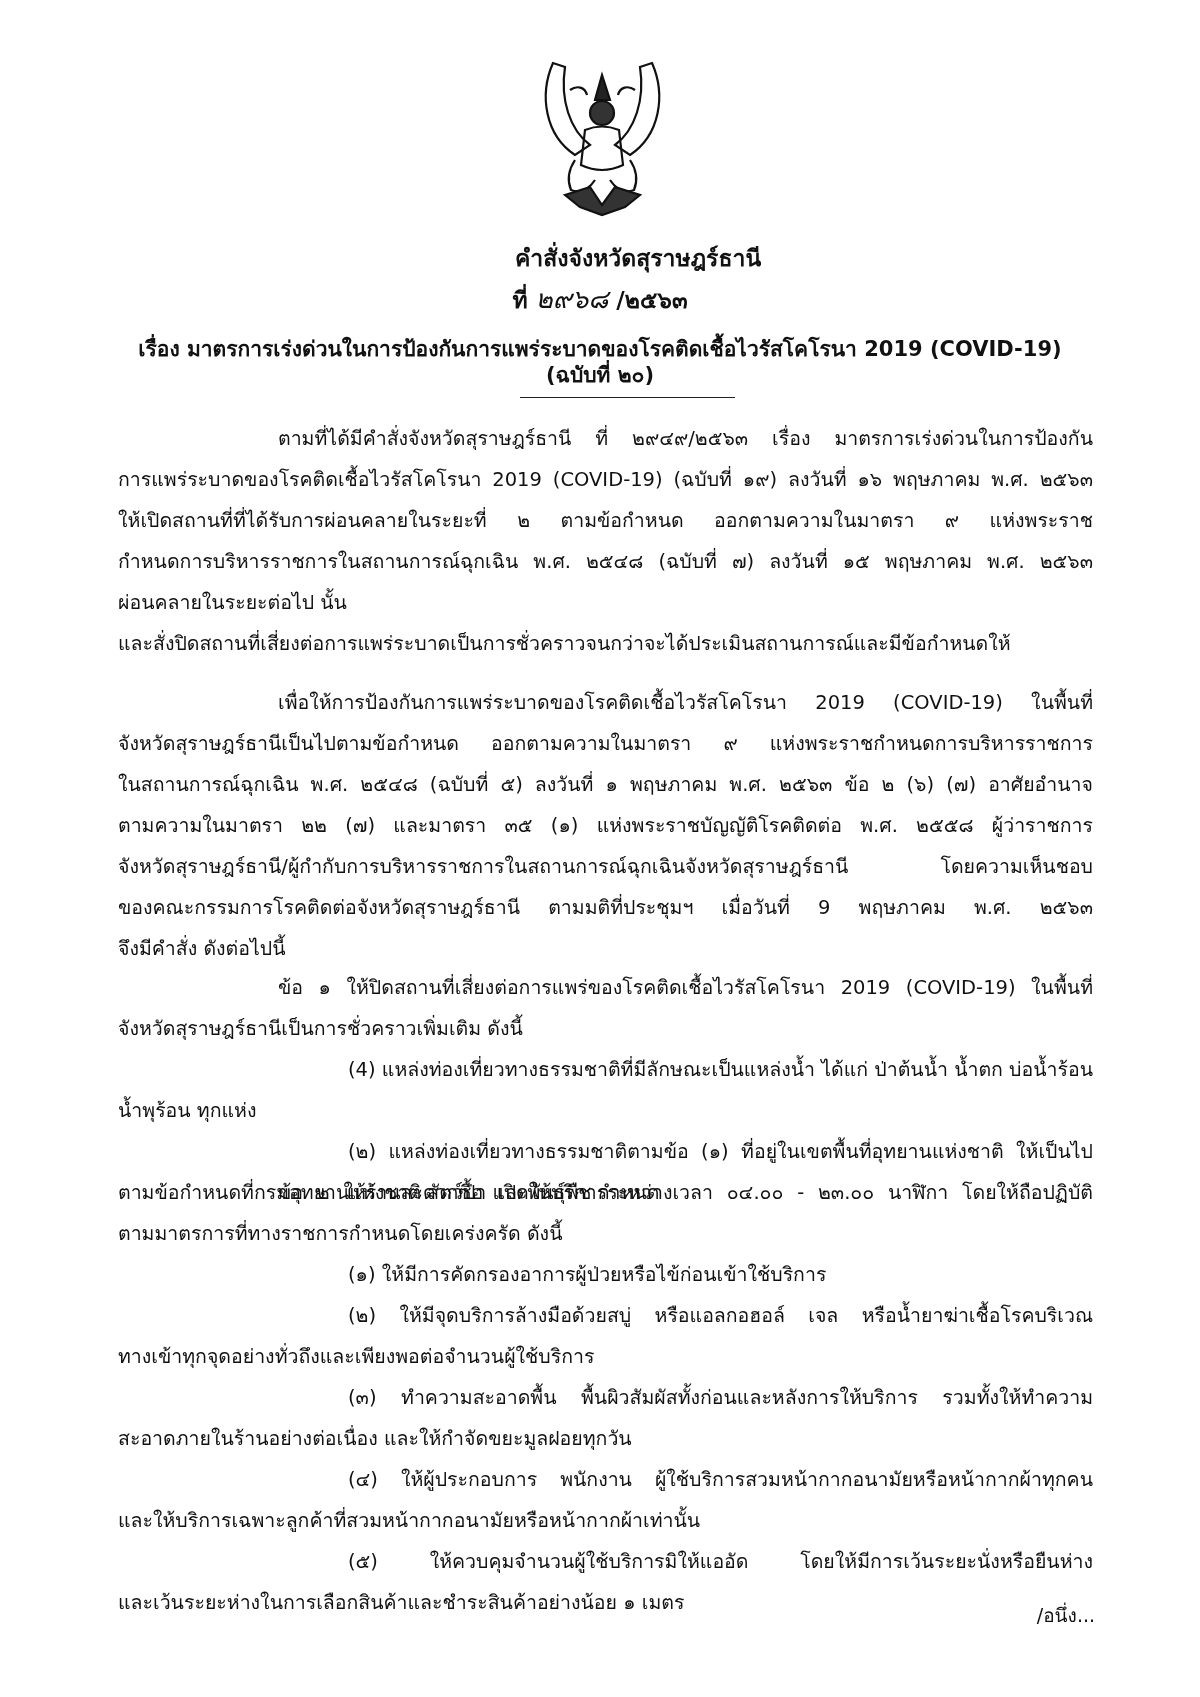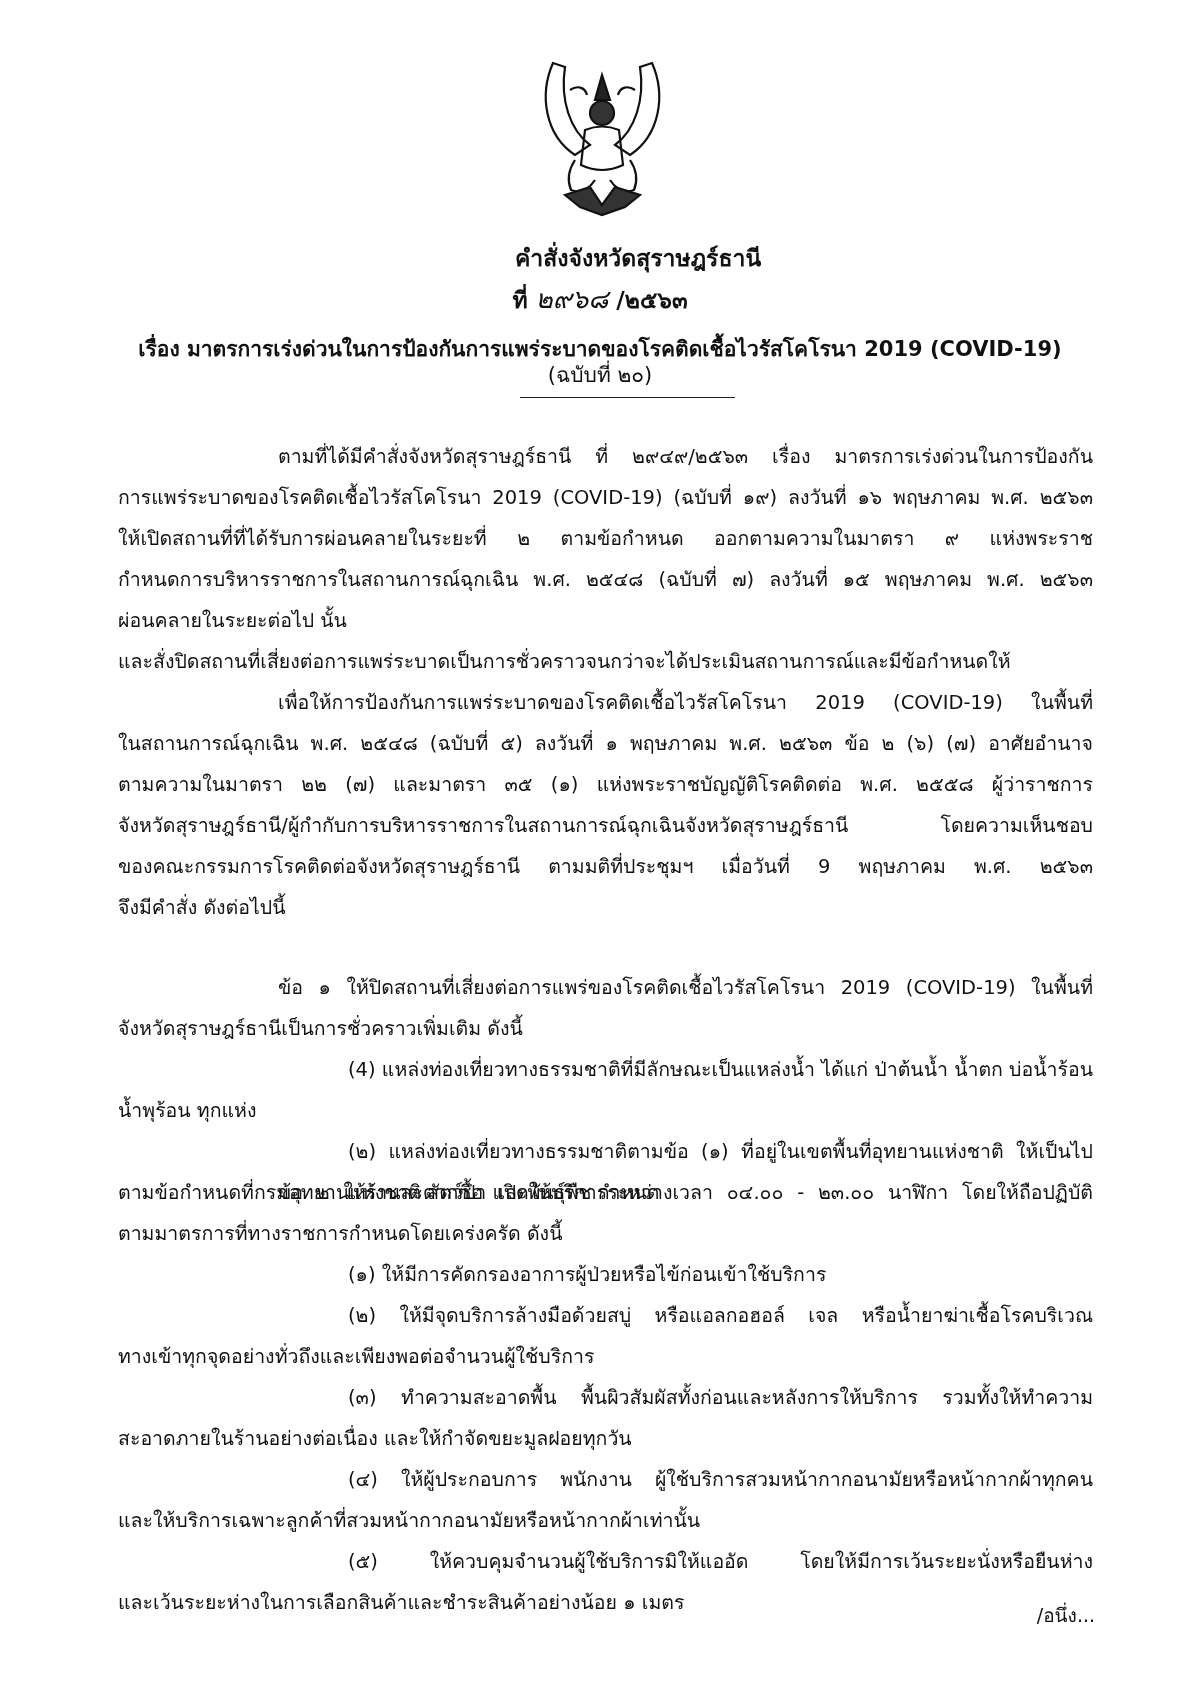--- a/index.html
+++ b/index.html
@@ -4,21 +4,21 @@
 <style>
   html, body { margin:0; padding:0; background:#ffffff; }
   body { width:1200px; height:1697px; position:relative; overflow:hidden;
          font-family:"DejaVu Sans", "Liberation Sans", sans-serif; color:#111; }
   .emblem { position:absolute; left:535px; top:55px; width:135px; height:170px; }
   .center { position:absolute; left:0; width:1200px; text-align:center; }
   .title { top:240px; font-size:23px; font-weight:bold;padding-left:38px; }
   .number { top:278px; font-size:23px; font-weight:bold;text-align:center; }
   .number .hand { font-family:"DejaVu Serif", serif; font-style:italic; font-weight:normal; font-size:26px; }
   .subject { top:320px; font-size:21px; font-weight:bold;margin-top:12px; }
-  .issue { top:358px; font-size:21px; font-weight:normal; }
+  .issue { top:358px; font-size:21px; font-weight:bold; }
   .rule { position:absolute; left:520px; top:397px; width:215px; height:1px; background:#222; }
   .body { position:absolute; left:118px; width:975px; font-size:19.5px; line-height:41px; }
   .line { display:block; white-space:nowrap; height:41px; text-align:justify; text-align-last:justify; }
   .line.last { text-align-last:left; }
   .ind1 { padding-left:160px; }
   .ind2 { padding-left:230px; }
   .footer { position:absolute; right:105px; top:1600px; font-size:19px; }
 </style>
 </head>
 <body>
@@ -43,31 +43,32 @@
 <div class="center title">คำสั่งจังหวัดสุราษฎร์ธานี</div>
 <div class="center number">
   <span>ที่</span>
   <span class="hand">๒๙๖๘</span>
   <span>/๒๕๖๓</span>
 </div>
 <div class="center subject">เรื่อง มาตรการเร่งด่วนในการป้องกันการแพร่ระบาดของโรคติดเชื้อไวรัสโคโรนา 2019 (COVID-19)</div>
 <div class="center issue">(ฉบับที่ ๒๐)</div>
 <div class="rule"></div>
 
-<div class="body" style="top:436px;">
+<div class="body" style="top:418px;">
   <span class="line ind1">ตามที่ได้มีคำสั่งจังหวัดสุราษฎร์ธานี ที่ ๒๙๔๙/๒๕๖๓ เรื่อง มาตรการเร่งด่วนในการป้องกัน</span>
   <span class="line">การแพร่ระบาดของโรคติดเชื้อไวรัสโคโรนา 2019 (COVID-19) (ฉบับที่ ๑๙) ลงวันที่ ๑๖ พฤษภาคม พ.ศ. ๒๕๖๓</span>
   <span class="line">ให้เปิดสถานที่ที่ได้รับการผ่อนคลายในระยะที่ ๒ ตามข้อกำหนด ออกตามความในมาตรา ๙ แห่งพระราช</span>
   <span class="line">กำหนดการบริหารราชการในสถานการณ์ฉุกเฉิน พ.ศ. ๒๕๔๘ (ฉบับที่ ๗) ลงวันที่ ๑๕ พฤษภาคม พ.ศ. ๒๕๖๓</span>
   <span class="line last">ผ่อนคลายในระยะต่อไป นั้น</span>
   <span class="line">และสั่งปิดสถานที่เสี่ยงต่อการแพร่ระบาดเป็นการชั่วคราวจนกว่าจะได้ประเมินสถานการณ์และมีข้อกำหนดให้</span>
 </div>
 
 <div class="body" style="top:682px;">
   <span class="line ind1">เพื่อให้การป้องกันการแพร่ระบาดของโรคติดเชื้อไวรัสโคโรนา 2019 (COVID-19) ในพื้นที่</span>
+  <span class="line">จังหวัดสุราษฎร์ธานีเป็นไปตามข้อกำหนด ออกตามความในมาตรา ๙ แห่งพระราชกำหนดการบริหารราชการ</span>
   <span class="line">ในสถานการณ์ฉุกเฉิน พ.ศ. ๒๕๔๘ (ฉบับที่ ๕) ลงวันที่ ๑ พฤษภาคม พ.ศ. ๒๕๖๓ ข้อ ๒ (๖) (๗) อาศัยอำนาจ</span>
   <span class="line">ตามความในมาตรา ๒๒ (๗) และมาตรา ๓๕ (๑) แห่งพระราชบัญญัติโรคติดต่อ พ.ศ. ๒๕๕๘ ผู้ว่าราชการ</span>
   <span class="line">จังหวัดสุราษฎร์ธานี/ผู้กำกับการบริหารราชการในสถานการณ์ฉุกเฉินจังหวัดสุราษฎร์ธานี โดยความเห็นชอบ</span>
   <span class="line">ของคณะกรรมการโรคติดต่อจังหวัดสุราษฎร์ธานี ตามมติที่ประชุมฯ เมื่อวันที่ 9 พฤษภาคม พ.ศ. ๒๕๖๓</span>
   <span class="line last">จึงมีคำสั่ง ดังต่อไปนี้</span>
 </div>
 
 <div class="body" style="top:967px;">
   <span class="line ind1">ข้อ ๑ ให้ปิดสถานที่เสี่ยงต่อการแพร่ของโรคติดเชื้อไวรัสโคโรนา 2019 (COVID-19) ในพื้นที่</span>
   <span class="line last">จังหวัดสุราษฎร์ธานีเป็นการชั่วคราวเพิ่มเติม ดังนี้</span>

